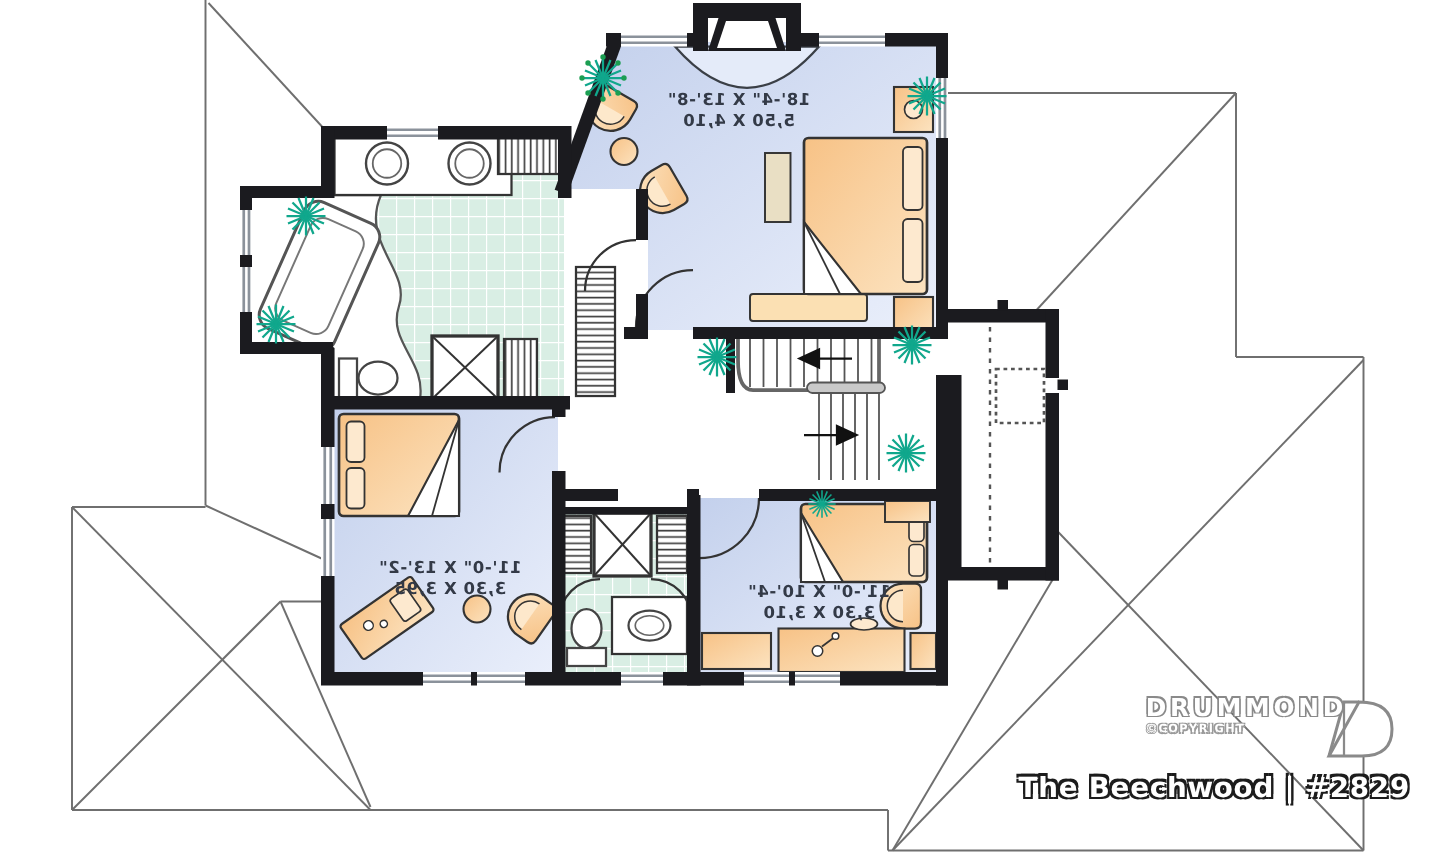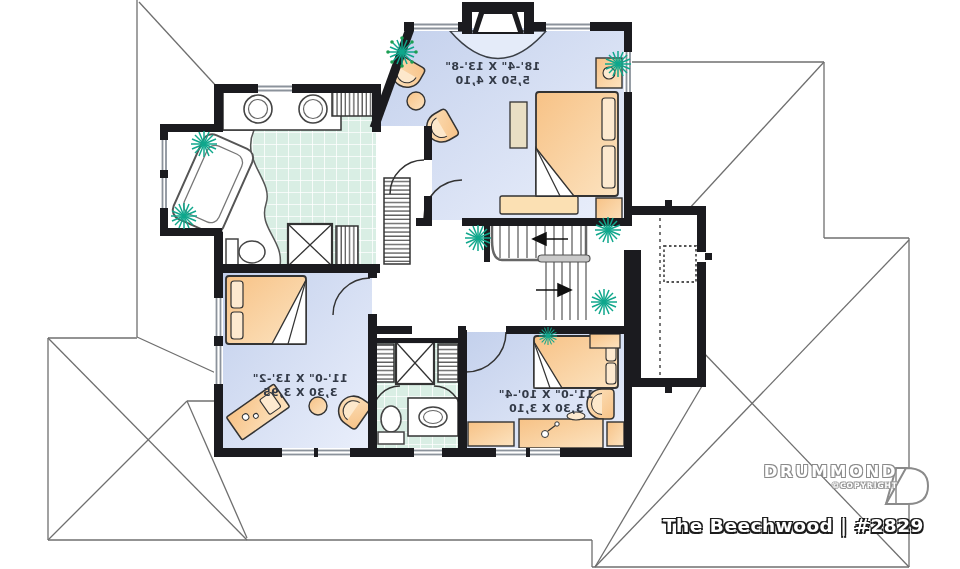--- a/index.html
+++ b/index.html
@@ -2,26 +2,26 @@
 <html><head>
 <meta charset="utf-8">
 <style>
   html,body{margin:0;padding:0;background:#fff;}
   #canvas{position:relative;width:960px;height:569px;background:#ffffff;overflow:hidden;
           font-family:"DejaVu Sans","Liberation Sans",sans-serif;}
   #plan-svg{position:absolute;left:0;top:0;}
   .dim-label{position:absolute;transform:scaleX(-1);text-align:center;
              color:#333a47;font-weight:bold;font-size:11px;line-height:14px;letter-spacing:.4px;
              white-space:nowrap;}
-  .brand{position:absolute;right:62px;top:463px;text-align:right;color:#fff;
+  .brand{position:absolute;right:62px;top:463px;text-align:left;color:#fff;
          font-size:16.5px;font-weight:bold;letter-spacing:2.5px;line-height:18px;
          text-shadow:1px 1px 0 #8a8a8a,-1px -1px 0 #8a8a8a,1px -1px 0 #8a8a8a,-1px 1px 0 #8a8a8a;}
   .brand .copy{font-size:7.5px;letter-spacing:1px;line-height:10px;
          text-shadow:1px 1px 0 #9a9a9a,-1px -1px 0 #9a9a9a,1px -1px 0 #9a9a9a,-1px 1px 0 #9a9a9a;}
-  .plan-title{position:absolute;right:36px;top:515px;color:#fff;font-size:18.5px;font-weight:bold;
+  .plan-title{position:absolute;right:20px;top:515px;color:#fff;font-size:18.5px;font-weight:bold;
          letter-spacing:.5px;
          text-shadow:1.5px 1.5px 0 #1c1c1c,-1.5px -1.5px 0 #1c1c1c,1.5px -1.5px 0 #1c1c1c,-1.5px 1.5px 0 #1c1c1c;margin-left:30px;}
 </style>
 </head>
 <body>
 
 <div id="canvas">
 
 <svg id="plan-svg" width="960" height="569" viewBox="0 0 960 569">
   <defs>

